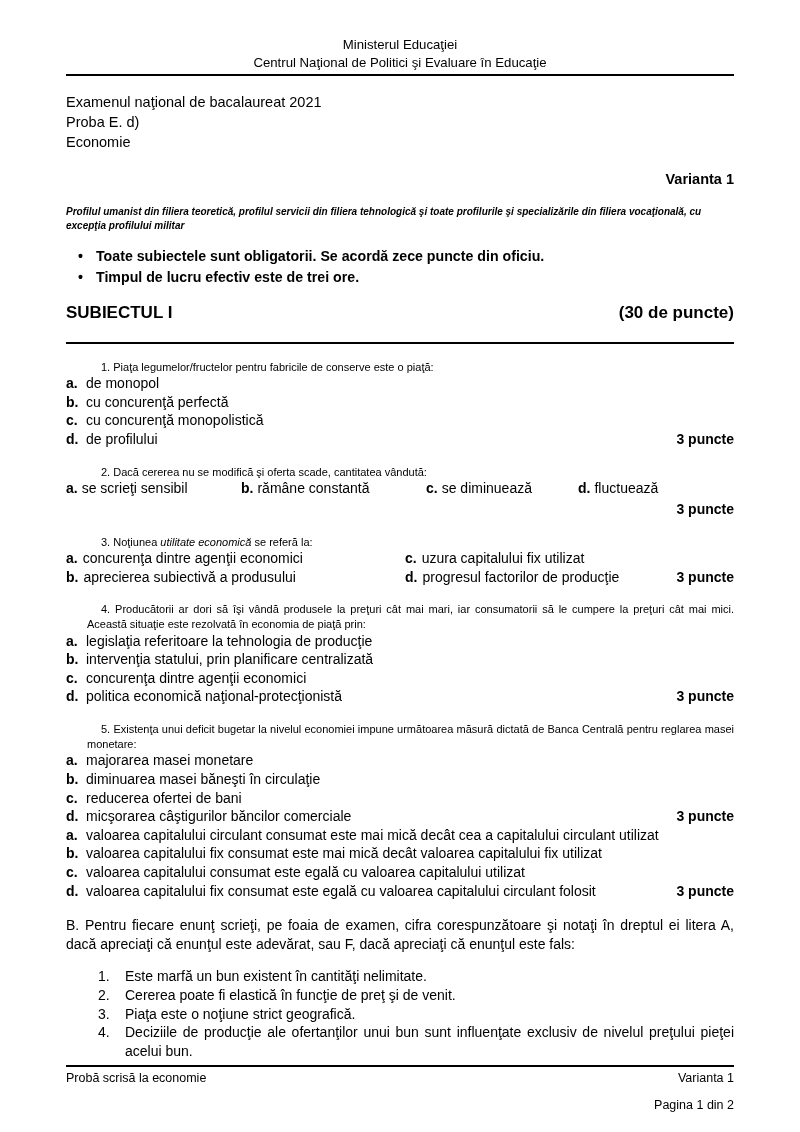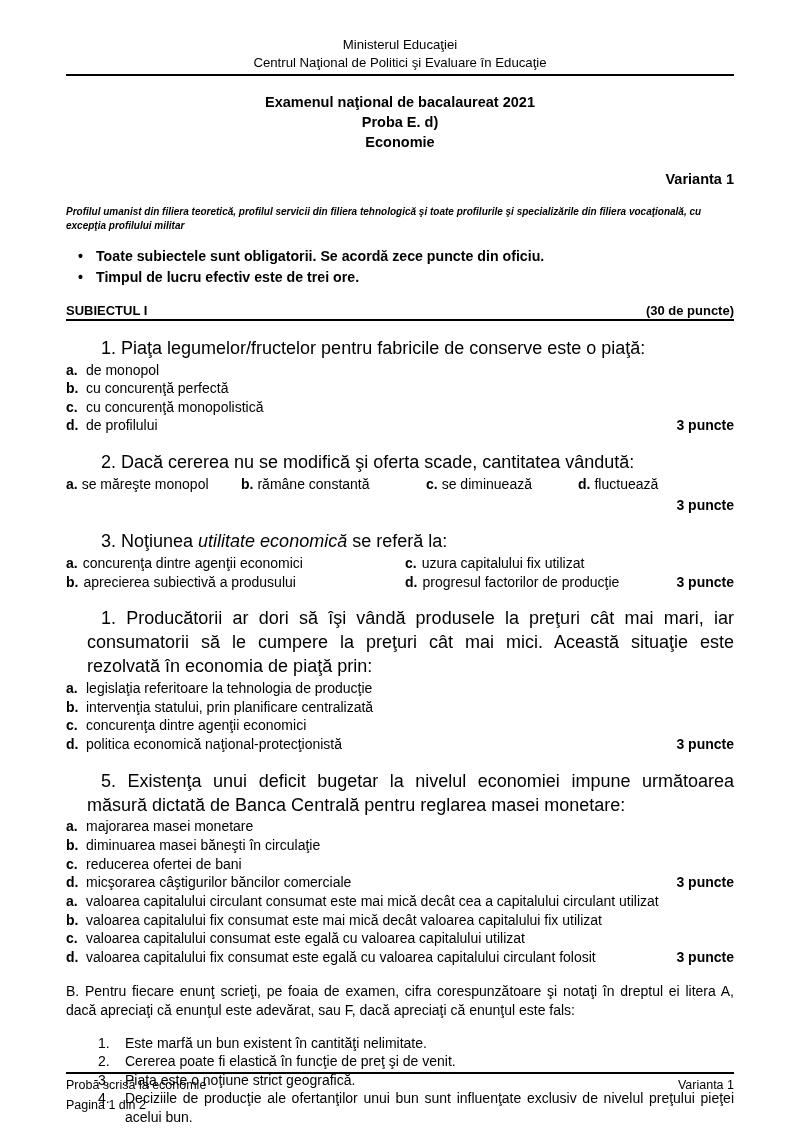--- a/index.html
+++ b/index.html
@@ -32,22 +32,21 @@
     line-height: 1.33;
   }
   .doc-header .ministry-line { display: block; }
   .header-rule {
     border: 0;
     border-top: 2px solid #000;
     margin: 3px 0 0 0;
   }
 
   .exam-title {
-    text-align: center;
-    font-weight: bold;
+    font-weight: normal;
     font-size: 14.5px;
     line-height: 1.37;
     margin-top: 17px;
   }
   .exam-title span { display: block; }
 
   .variant-top {
     text-align: right;
     font-weight: bold;
     font-size: 14.5px;
@@ -80,37 +79,37 @@
     top: 0;
   }
 
   
   .subject-head {
     margin-top: 14px;
     display: flex;
     justify-content: space-between;
     align-items: baseline;
     font-weight: bold;
-    font-size: 13px;
+    font-size: 17px;
     border-bottom: 2px solid #000;
-    padding-bottom: 1px;
+    padding-bottom: 19px;
   }
 
   
   .lead {
     font-size: 14px;
     line-height: 1.33;
     text-align: justify;
     margin-top: 3px;
     padding-left: 21px;
     text-indent: -21px;
   }
 
   .q-stem {
-    font-size: 18px;
+    font-size: 11px;
     line-height: 1.33;
     text-align: justify;
     margin-top: 16px;
     padding-left: 21px;
     text-indent: 14px;
   }
 
   .opt-row {
     font-size: 14px;
     line-height: 1.33;
@@ -206,22 +205,22 @@
     border: 0;
     border-top: 2px solid #000;
     margin: 0 0 4px 0;
   }
   .footer-row {
     display: flex;
     justify-content: space-between;
     align-items: flex-end;
   }
   .footer-center {
-    text-align: left;
-    margin-top: 6px;
+    text-align: right;
+    margin-top: 13px;
   }
 </style>
 </head>
 <body>
 
 <div class="page">
 
   <div class="doc-header">
     <span class="ministry-line">Ministerul Educaţiei</span>
     <span class="ministry-line">Centrul Naţional de Politici şi Evaluare în Educaţie</span>
@@ -273,21 +272,21 @@
       <span class="letter">d.</span>
       <span class="opt-text">de profilului</span>
       <span class="pts">3 puncte</span>
     </div>
   </div>
 
   <div class="q-stem">2. Dacă cererea nu se modifică şi oferta scade, cantitatea vândută:</div>
   <div class="opts-inline">
     <span class="cell" style="width:175px;flex:0 0 175px;">
       <span class="letter">a.</span>
-      <span>se măreşte monopol</span>
+      <span>se scrieţi sensibil</span>
     </span>
     <span class="cell" style="width:185px;flex:0 0 185px;">
       <span class="letter">b.</span>
       <span>rămâne constantă</span>
     </span>
     <span class="cell" style="width:152px;flex:0 0 152px;">
       <span class="letter">c.</span>
       <span>se diminuează</span>
     </span>
     <span class="cell">
@@ -317,21 +316,21 @@
         <span>aprecierea subiectivă a produsului</span>
       </span>
       <span class="col col-right">
         <span class="letter">d.</span>
         <span>progresul factorilor de producţie</span>
       </span>
       <span class="pts">3 puncte</span>
     </div>
   </div>
 
-  <div class="q-stem">1. Producătorii ar dori să îşi vândă produsele la preţuri cât mai mari, iar consumatorii să le cumpere la preţuri cât mai mici. Această situaţie este rezolvată în economia de piaţă prin:</div>
+  <div class="q-stem">4. Producătorii ar dori să îşi vândă produsele la preţuri cât mai mari, iar consumatorii să le cumpere la preţuri cât mai mici. Această situaţie este rezolvată în economia de piaţă prin:</div>
   <div class="opts">
     <div class="opt-row">
       <span class="letter">a.</span>
       <span class="opt-text">legislaţia referitoare la tehnologia de producţie</span>
     </div>
     <div class="opt-row">
       <span class="letter">b.</span>
       <span class="opt-text">intervenţia statului, prin planificare centralizată</span>
     </div>
     <div class="opt-row">

